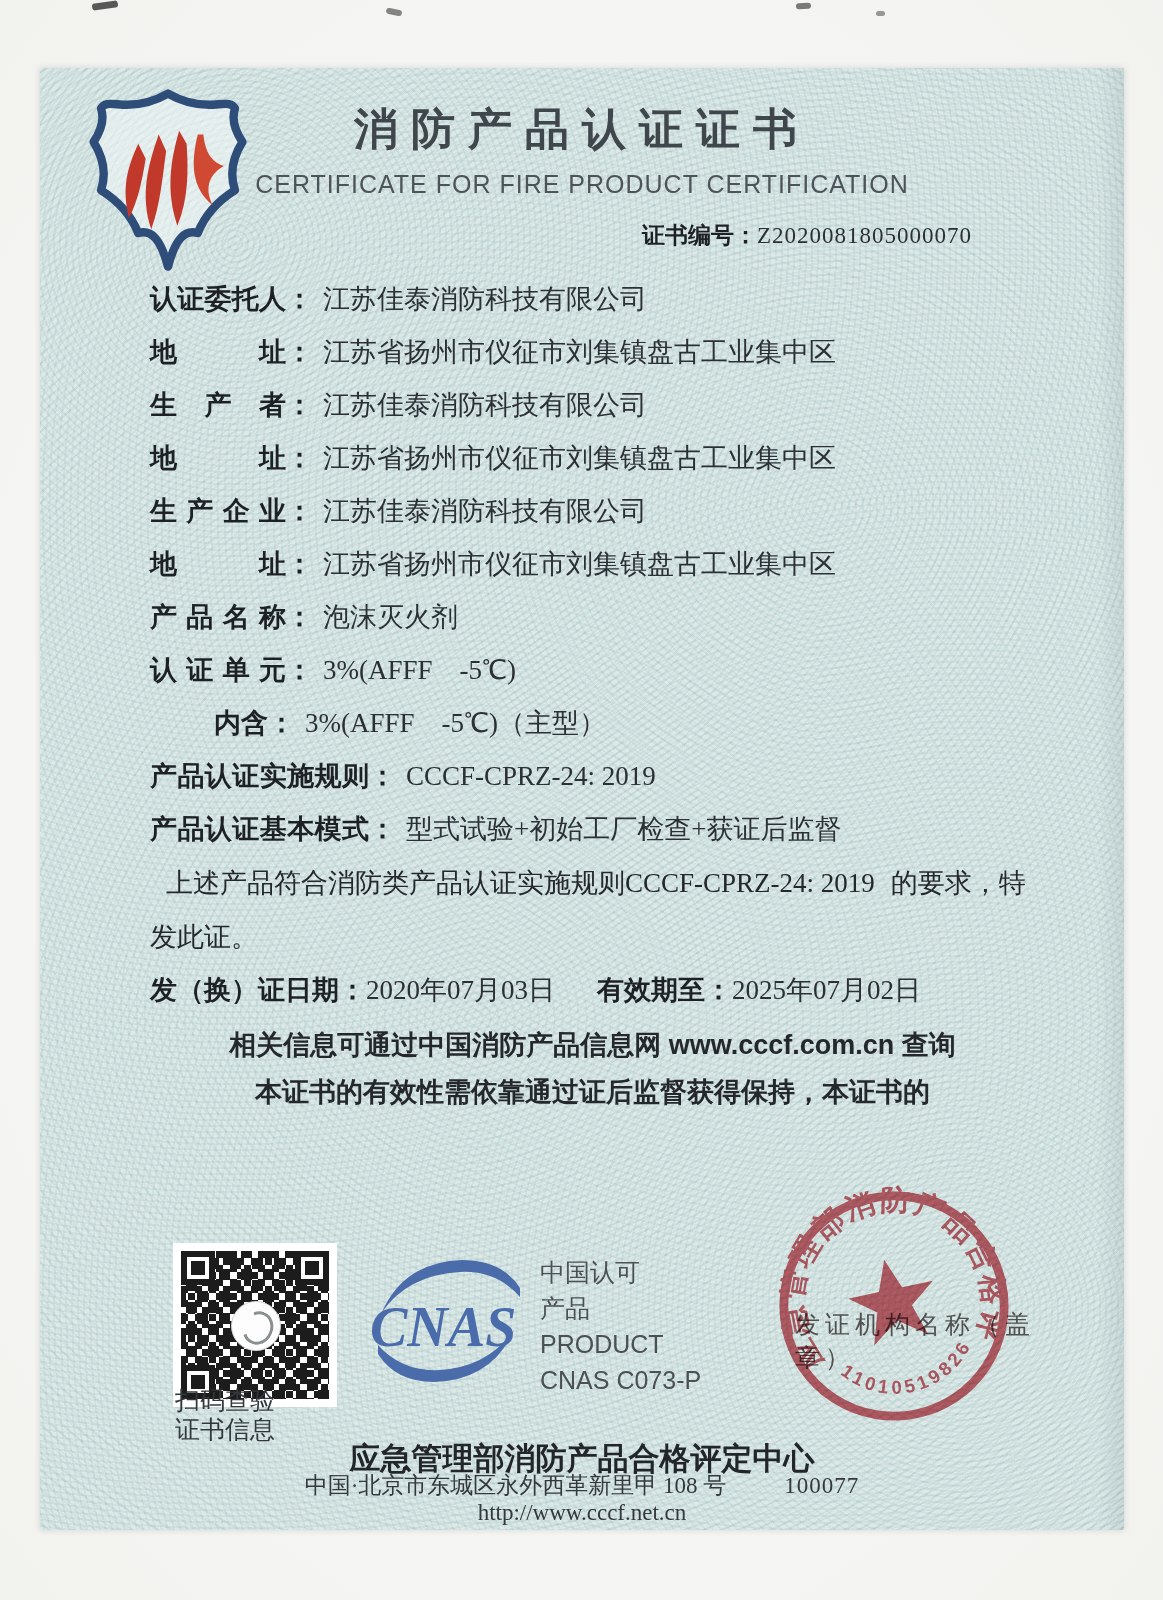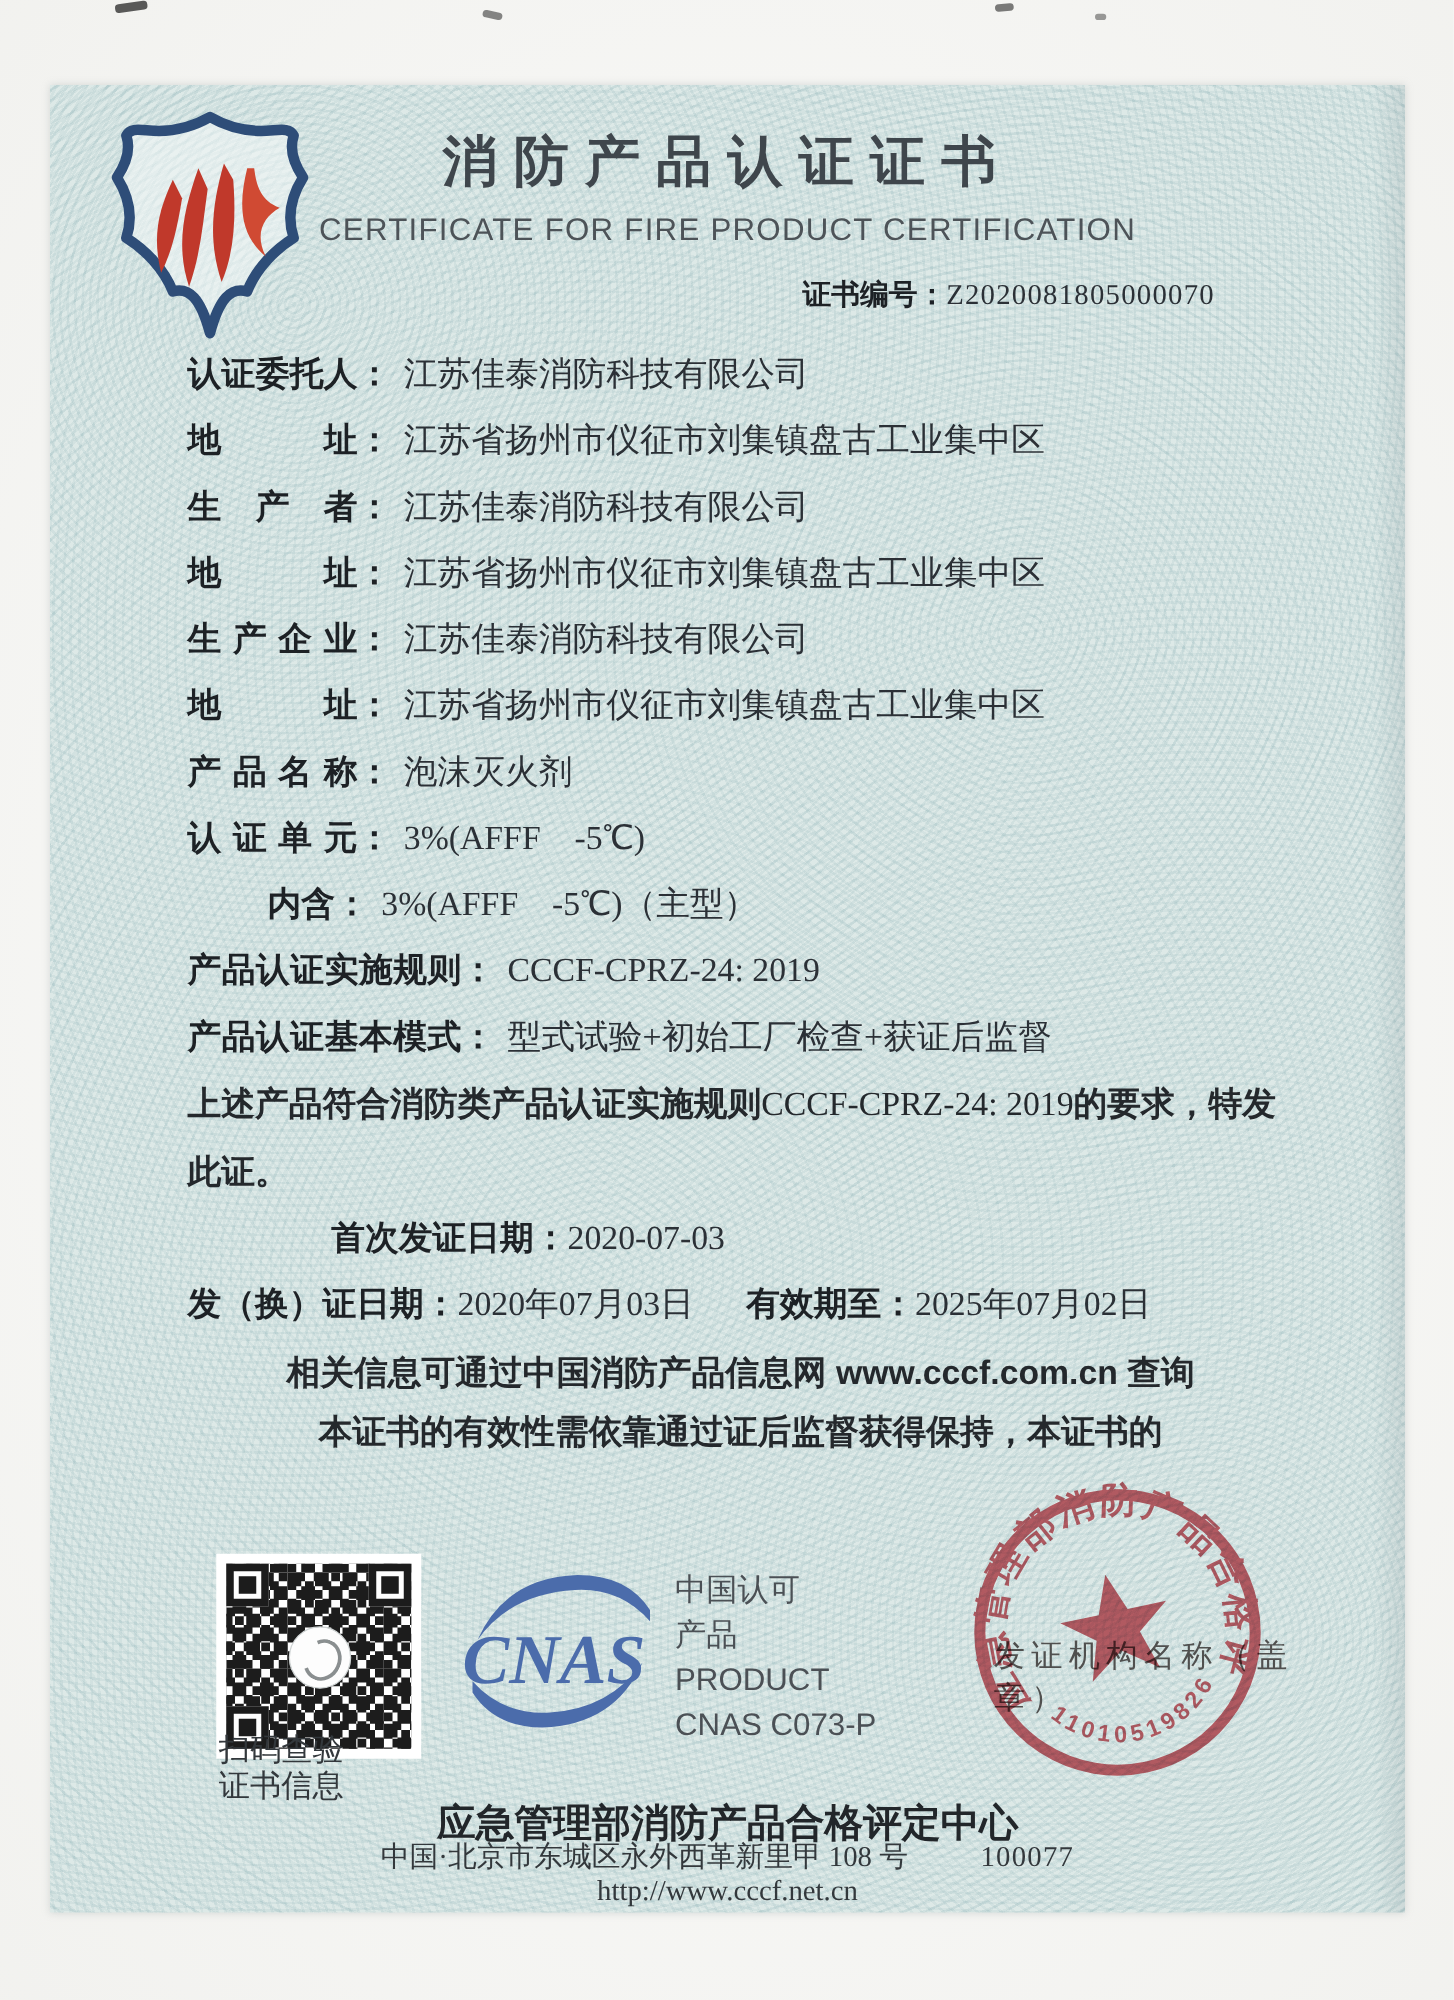--- a/index.html
+++ b/index.html
@@ -46,21 +46,21 @@
     font-size:27px;color:#24282c;}
   .row{height:53px;white-space:nowrap;}
   .lbl{font-weight:bold;font-family:"Liberation Sans",sans-serif;color:#1d2125;}
   .w5{display:inline-block;width:136px;text-align:justify;text-align-last:justify;vertical-align:bottom;}
   .w8{display:inline-block;width:219px;text-align:justify;text-align-last:justify;vertical-align:bottom;}
   .colon{font-weight:bold;margin-right:10px;}
   .val{font-family:"Liberation Serif",serif;color:#2b3036;}
   .row.indent{padding-left:64px;}
   .row.indent .lbl-auto{font-weight:bold;}
   .statement{width:885px;line-height:54px;}
-  .statement .b{font-weight:bold;font-family:"Liberation Sans",sans-serif;}
+  .statement .b{font-weight:normal;font-family:"Liberation Sans",sans-serif;margin-left:16px;}
   .statement .c{font-family:"Liberation Serif",serif;}
   .date-first{padding-left:115px;}
   .gap40{display:inline-block;width:42px;}
   .notice{margin-top:5px;text-align:center;line-height:47px;font-size:27px;font-weight:600;
     color:#24282c;font-family:"Liberation Sans",sans-serif;}
   
   .qr{position:absolute;left:133px;top:1175px;width:164px;height:164px;background:#fff;
     padding:0;box-sizing:border-box;}
   .qr-noise{position:absolute;inset:8px;
     background:
@@ -154,23 +154,20 @@
         <span class="lbl w8">产品认证实施规则</span><span class="lbl colon">：</span><span class="val">CCCF-CPRZ-24: 2019</span>
       </div>
       <div class="row">
         <span class="lbl w8">产品认证基本模式</span><span class="lbl colon">：</span><span class="val">型式试验+初始工厂检查+获证后监督</span>
       </div>
 
       <div class="statement">
         <span class="b">上述产品符合消防类产品认证实施规则</span><span class="c">CCCF-CPRZ-24: 2019</span><span class="b">的要求，特发此证。</span>
       </div>
 
-      <div class="row date-first">
-        <span class="lbl">首次发证日期：</span><span class="val">2020-07-03</span>
-      </div>
       <div class="row">
         <span class="lbl">发（换）证日期：</span><span class="val">2020年07月03日</span><span class="gap40"></span><span class="lbl">有效期至：</span><span class="val">2025年07月02日</span>
       </div>
 
       <div class="notice">
         <div>相关信息可通过中国消防产品信息网 www.cccf.com.cn 查询</div>
         <div>本证书的有效性需依靠通过证后监督获得保持，本证书的</div>
       </div>
     </div>
 

